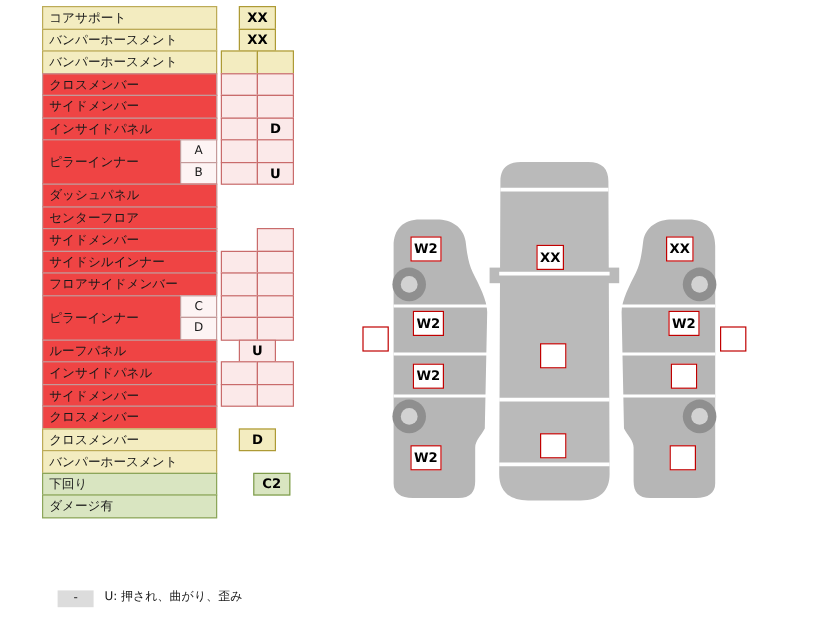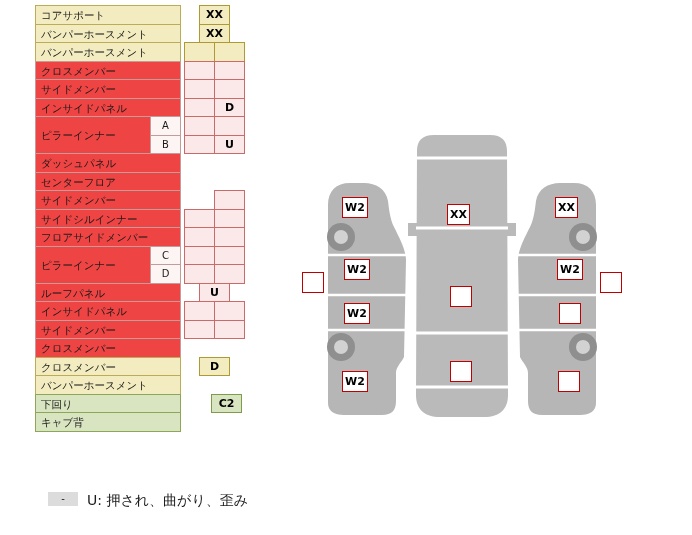--- a/index.html
+++ b/index.html
@@ -22,21 +22,21 @@
           font-size:10px;text-align:center;line-height:18px;color:#1a1a1a}
   .cell{box-sizing:border-box;position:absolute;top:0;width:31px;height:19.5px;border:1px solid #c96b6b;background:#fbe9e9;
         font-size:11px;font-weight:bold;text-align:center;line-height:18px;color:#000}
   .cell.yellow{background:#f3ecc0;border-color:#ad9a35}
   .cell.green{background:#d9e5c1;border-color:#7e9c4c}
 
   
   #legend{position:absolute;left:48px;top:491px;color:#1a1a1a}
   .legend-item{display:flex;align-items:flex-start;margin-bottom:1px}
   .legend-chip{flex:none;width:30px;height:14px;background:#dcdcdc;font-size:10px;text-align:center;line-height:14px;margin-right:9px;margin-top:1px}
-  .legend-text{width:300px;font-size:14px;line-height:1.32}
+  .legend-text{width:300px;font-size:10px;line-height:1.32}
 
   
   #diagram{position:absolute;left:284px;top:125px;width:392px;height:330px}
   #diagram svg{position:absolute;left:0;top:0}
   .marker{box-sizing:border-box;position:absolute;min-width:22px;height:21px;background:#ffffff;border:1px solid #c00000;
           font-size:11px;font-weight:bold;text-align:center;line-height:19px;padding:0 2px;color:#000}
   .marker.empty{width:21px;padding:0}
 </style>
 </head>
 <body>
@@ -144,21 +144,21 @@
         <div class="cell yellow" style="left: 164px;">D</div>
       </div>
       <div class="row">
         <div class="label yellow">バンパーホースメント</div>
       </div>
       <div class="row">
         <div class="label green">下回り</div>
         <div class="cell green" style="left: 176px;">C2</div>
       </div>
       <div class="row">
-        <div class="label green">キャブ背</div>
+        <div class="label green">ダメージ有</div>
       </div>
     </div>
 
   <div id="diagram">
     <svg width="392" height="330" viewBox="0 0 392 330">
 
       <g>
         <rect x="124" y="98" width="10" height="13" fill="#bababa"></rect>
         <rect x="222" y="98" width="10" height="13" fill="#bababa"></rect>
         <path d="M150,10 C138,10 133,16 133,26 L132,270 C132,284 140,292 156,292 L200,292 C216,292 224,284 224,270 L223,26 C223,16 218,10 206,10 Z" fill="#bababa"></path>

